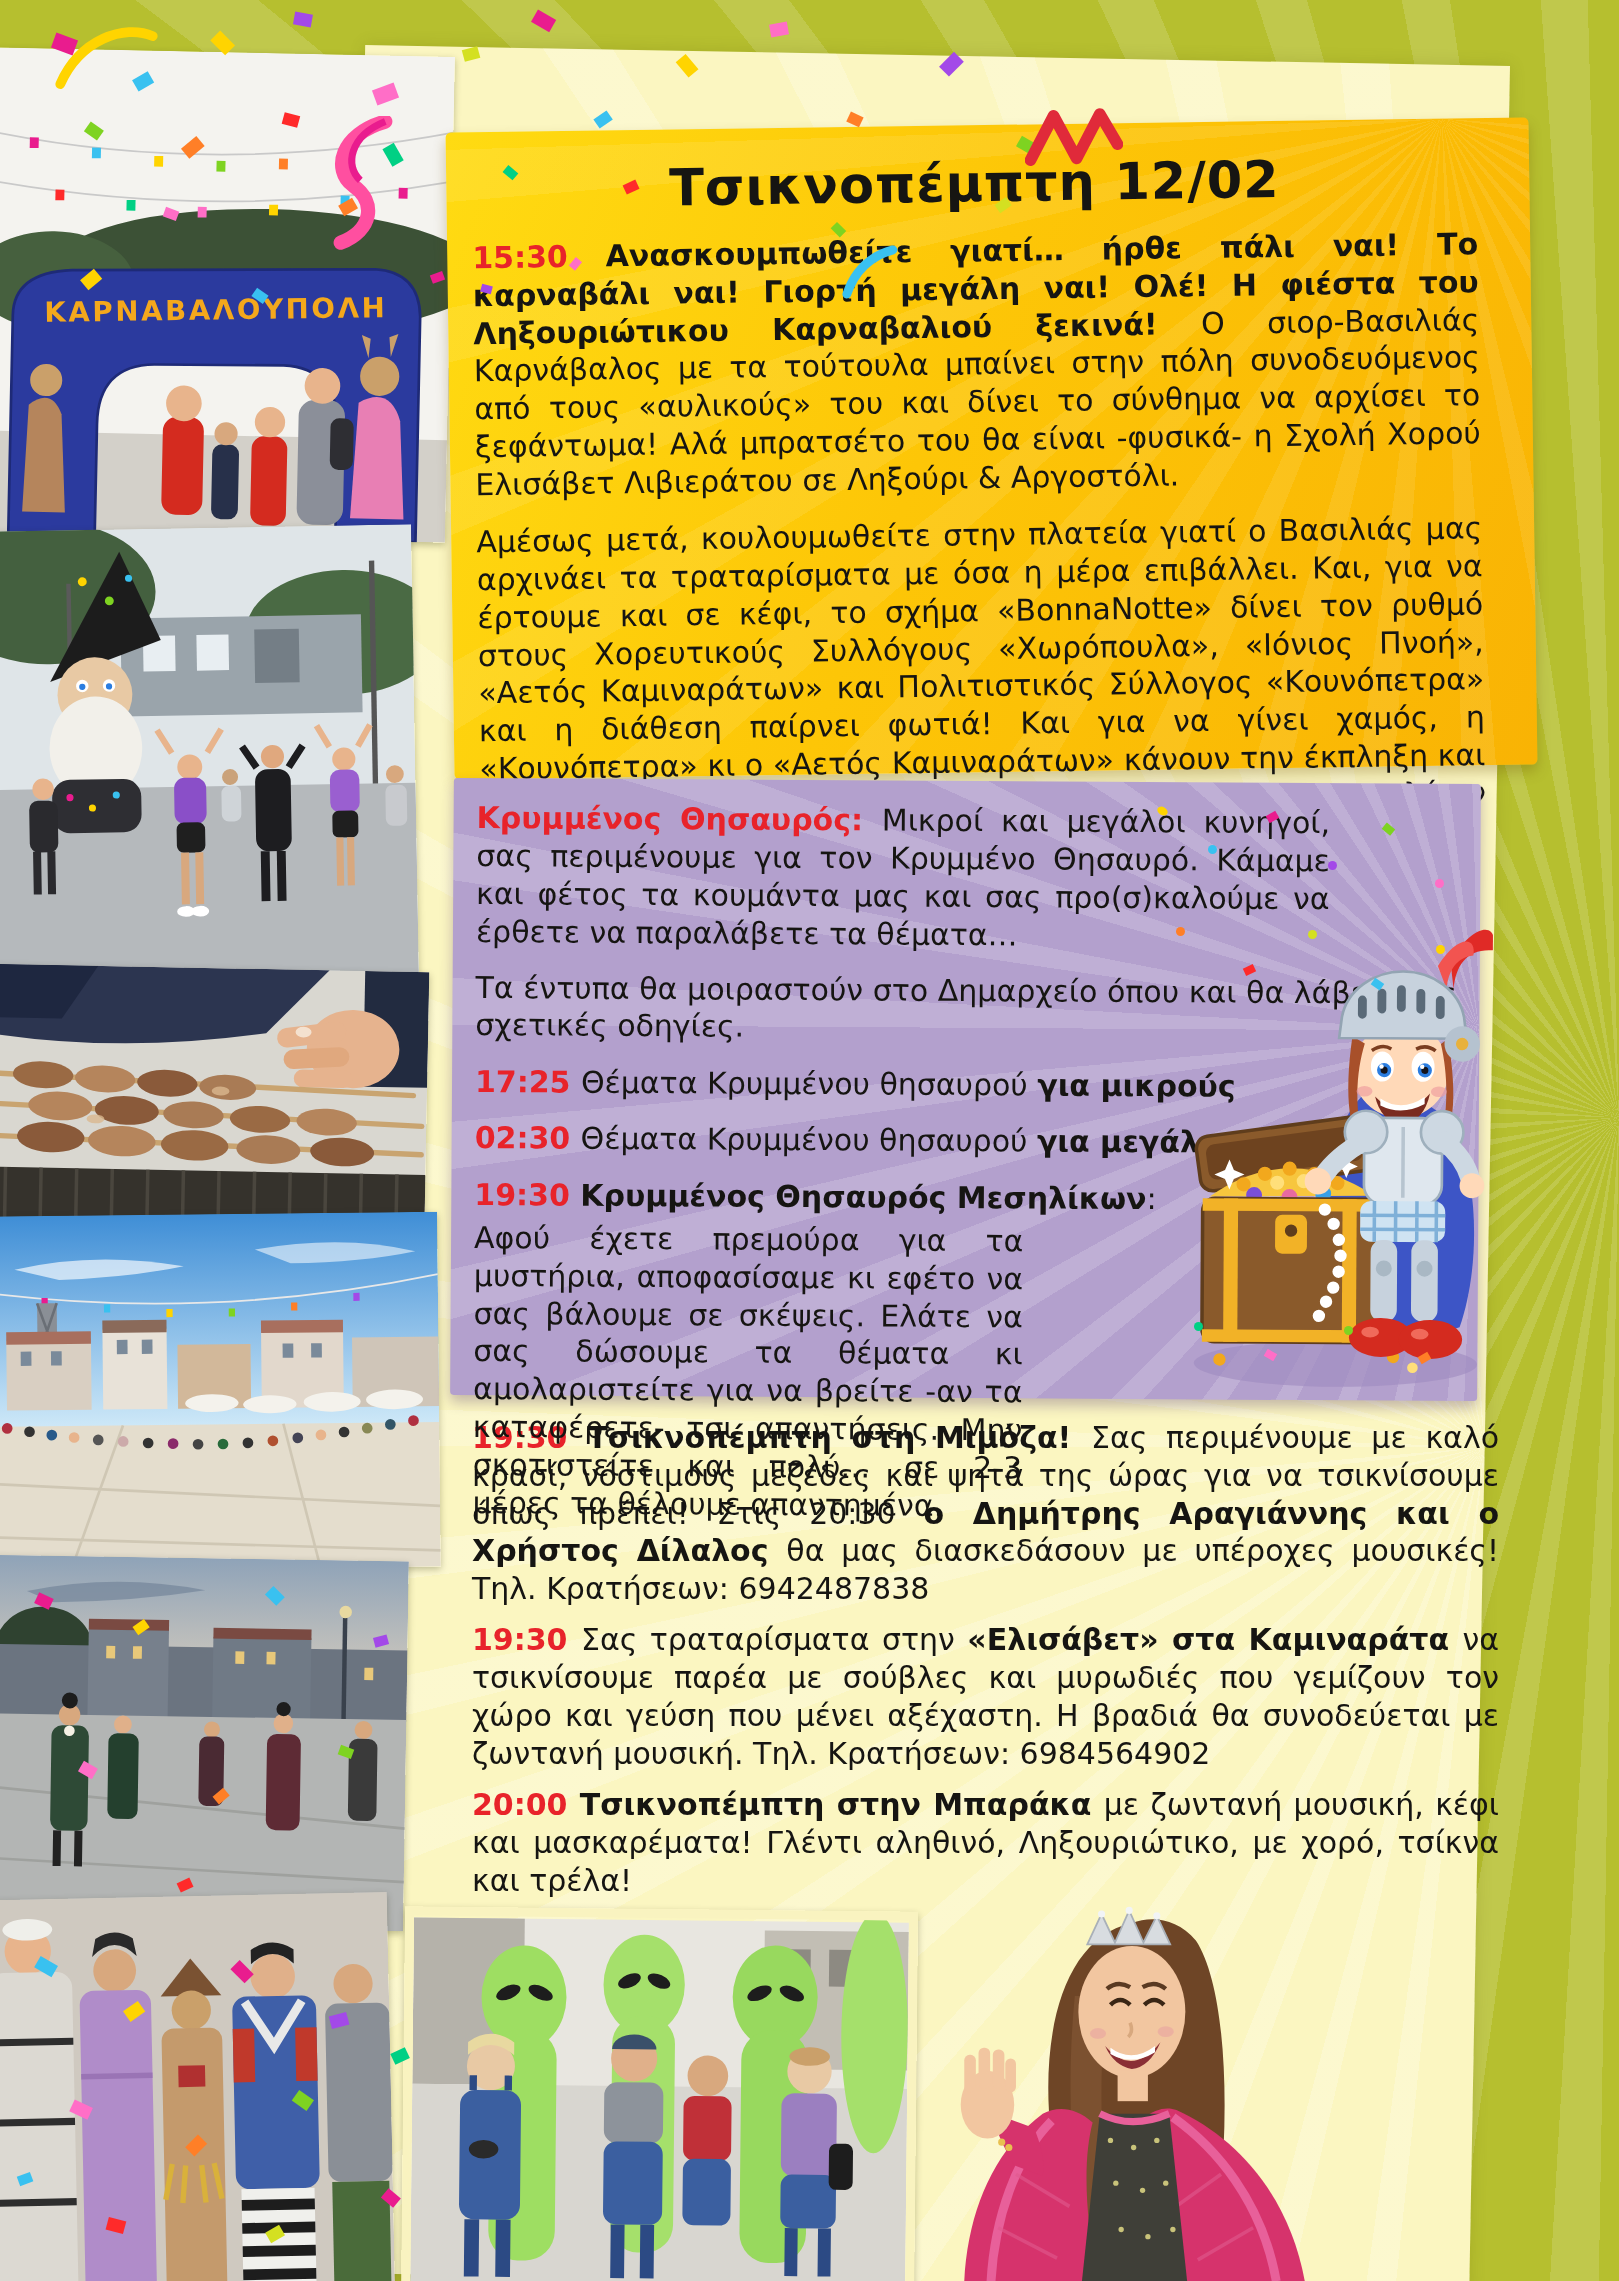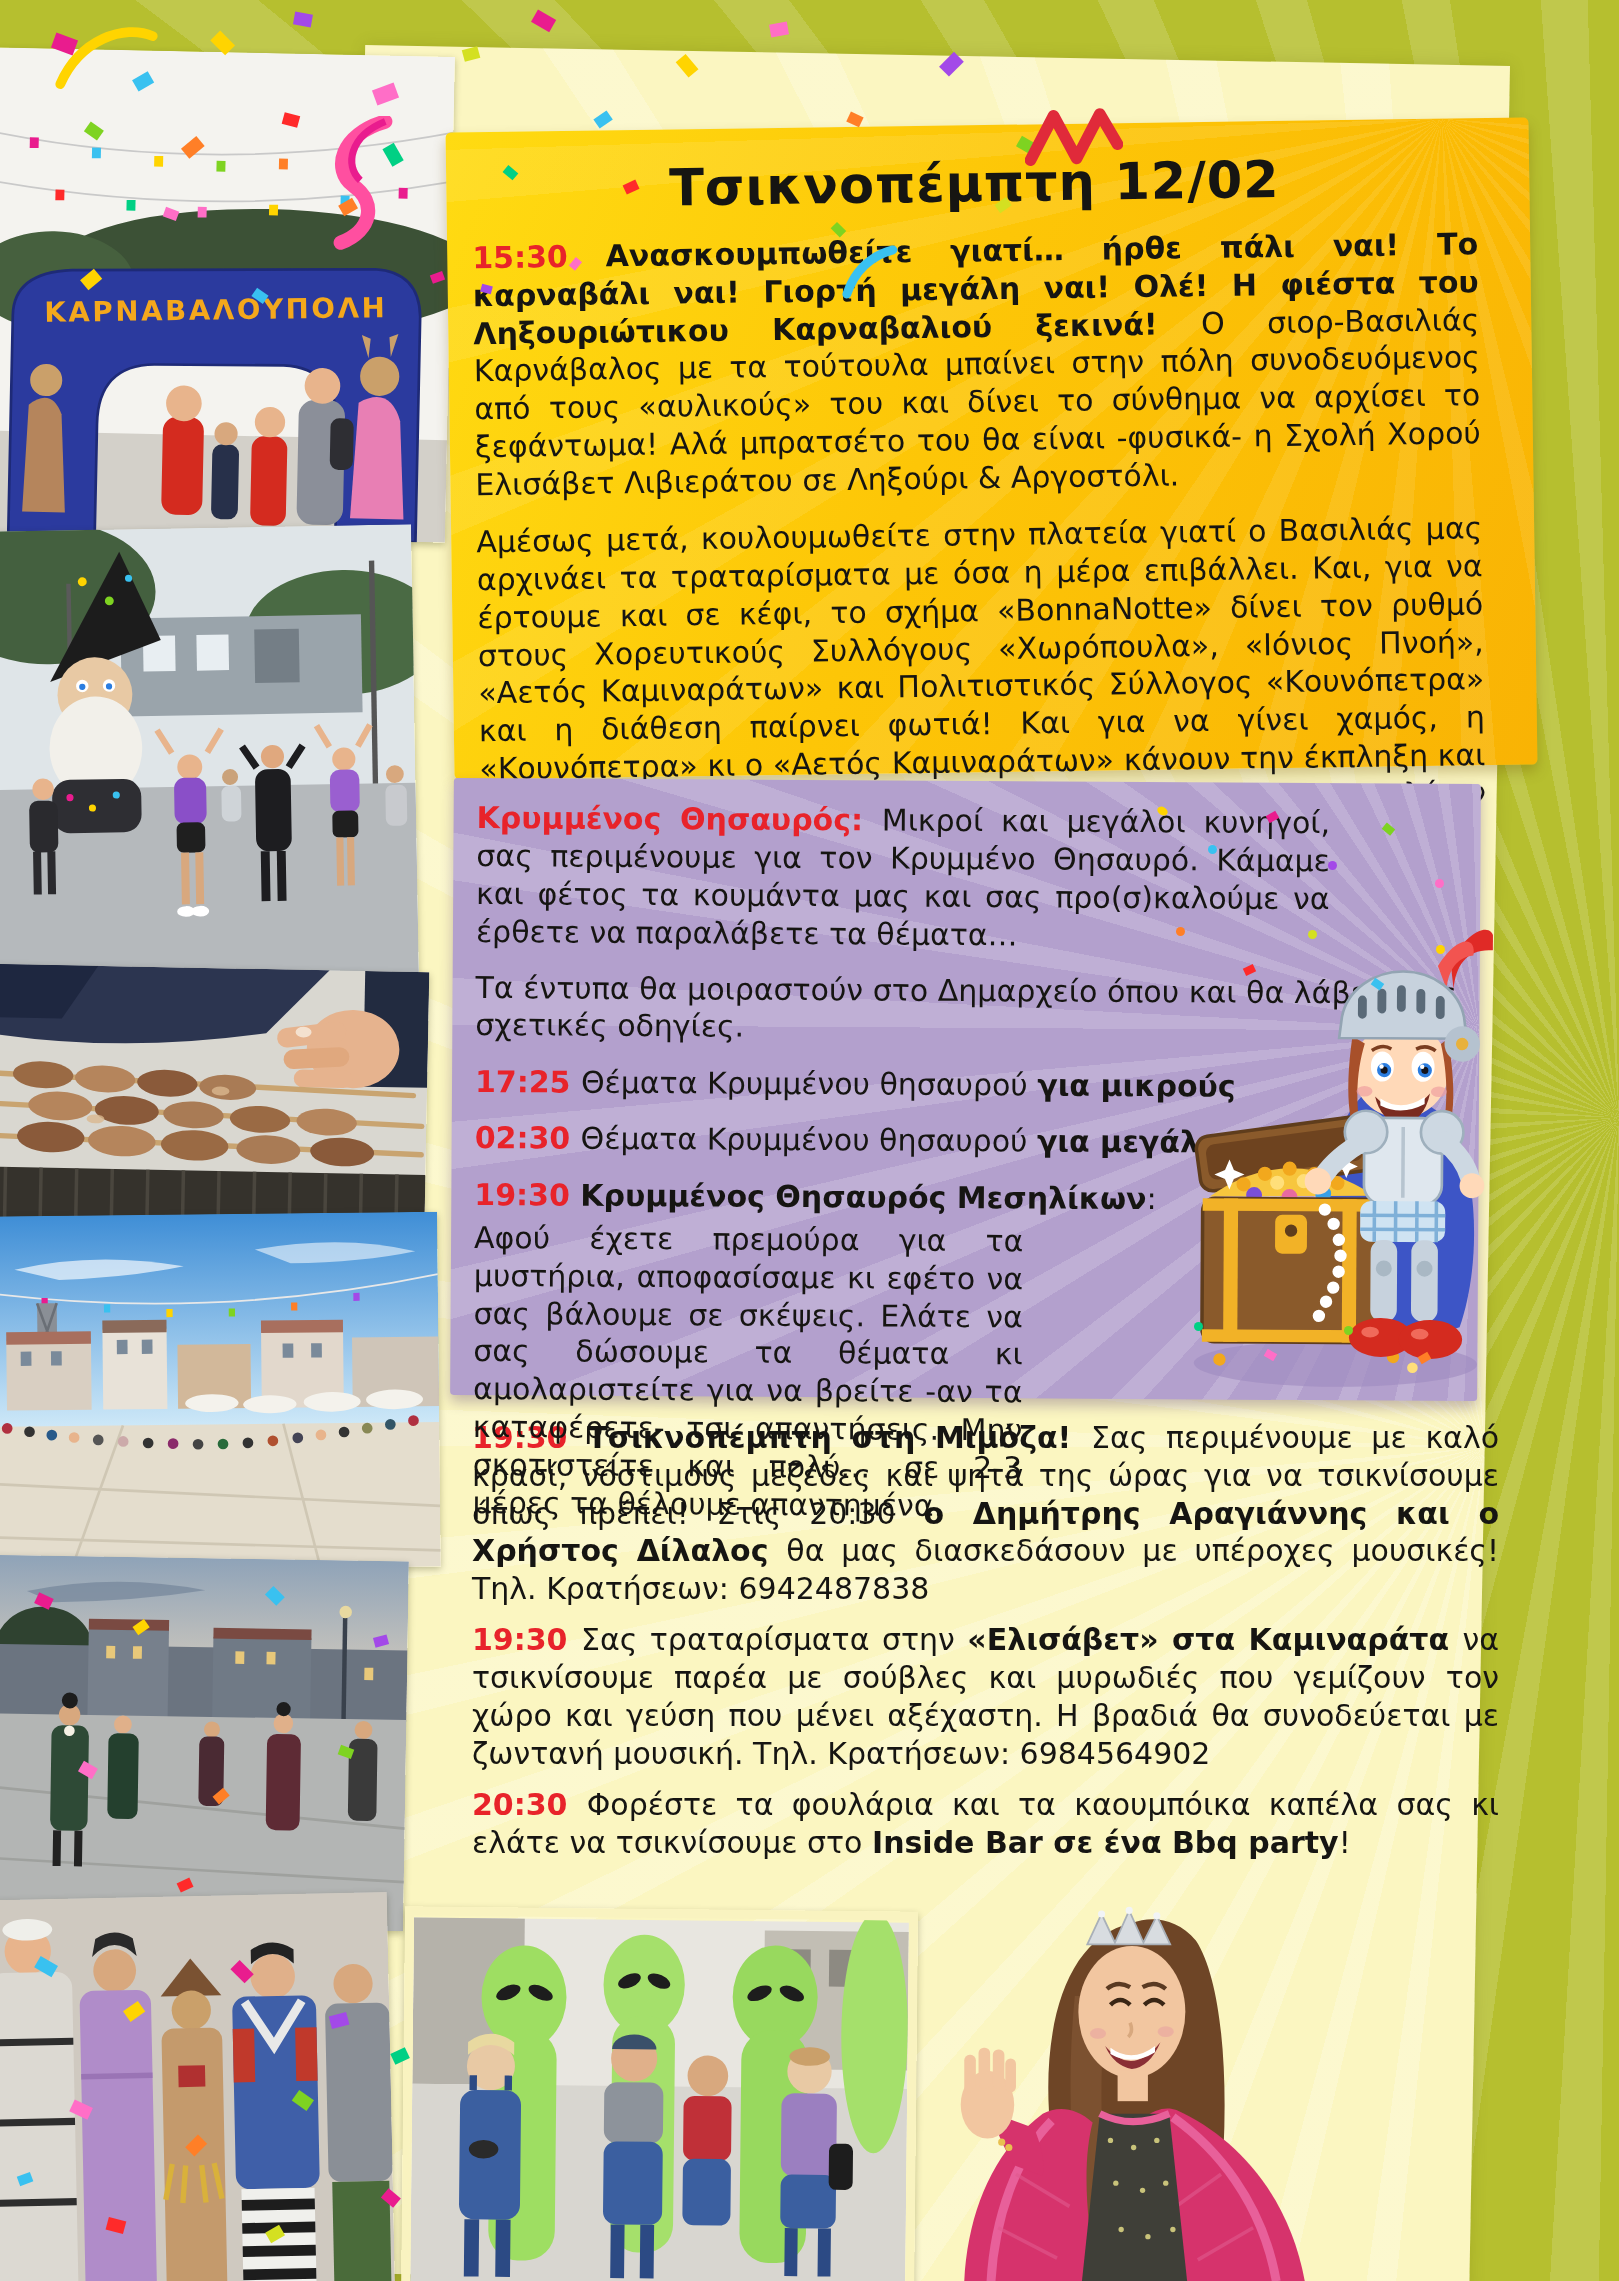--- a/index.html
+++ b/index.html
@@ -607,21 +607,21 @@
         <ellipse cx="272" cy="492" rx="36" ry="22" fill="#d42b1f"></ellipse>
         <ellipse cx="204" cy="484" rx="10" ry="6" fill="#f06a5a"></ellipse>
           <ellipse cx="260" cy="486" rx="10" ry="6" fill="#f06a5a"></ellipse>
       </g>
     </svg>
   </div>
 
   <div class="evening">
     <p class="flyer-p"><span class="seg-time">19:30 </span><span class="seg-b">Τσικνοπέμπτη στη Μιμόζα! </span><span class="seg-n">Σας περιμένουμε με καλό κρασί, νόστιμους μεζέδες και ψητά της ώρας για να τσικνίσουμε όπως πρέπει! Στις 20:30 </span><span class="seg-b">ο Δημήτρης Αραγιάννης και ο Χρήστος Δίλαλος </span><span class="seg-n">θα μας διασκεδάσουν με υπέροχες μουσικές! Τηλ. Κρατήσεων: 6942487838</span></p>
     <p class="flyer-p"><span class="seg-time">19:30 </span><span class="seg-n">Σας τραταρίσματα στην </span><span class="seg-b">«Ελισάβετ» στα Καμιναράτα </span><span class="seg-n">να τσικνίσουμε παρέα με σούβλες και μυρωδιές που γεμίζουν τον χώρο και γεύση που μένει αξέχαστη. Η βραδιά θα συνοδεύεται με ζωντανή μουσική. Τηλ. Κρατήσεων: 6984564902</span></p>
-    <p class="flyer-p"><span class="seg-time">20:30 </span><span class="seg-n">Φορέστε τα φουλάρια και τα καουμπόικα καπέλα σας κι ελάτε να τσικνίσουμε στο </span><span class="seg-b">Inside Bar σε ένα Bbq party</span><span class="seg-n">!</span></p>
+    <p class="flyer-p"><span class="seg-time">20:00 </span><span class="seg-b">Τσικνοπέμπτη στην Μπαράκα </span><span class="seg-n">με ζωντανή μουσική, κέφι και μασκαρέματα! Γλέντι αληθινό, Ληξουριώτικο, με χορό, τσίκνα και τρέλα!</span></p>
   </div>
 
   <svg class="deco" style="left:314px;top:116px;width:98px;height:134px;z-index:31;" viewBox="0 0 110 150">
     <path d="M80,6 C30,20 20,60 44,78 C70,96 66,128 30,142" stroke="#ff4fa0" stroke-width="16" fill="none" stroke-linecap="round"></path>
     <path d="M80,6 C40,22 34,56 52,72" stroke="#e91c8e" stroke-width="8" fill="none"></path>
   </svg>
   <svg class="deco" style="left:1025px;top:98px;width:98px;height:80px;z-index:31;" viewBox="0 0 110 90">
     <path d="M6,70 L32,20 L58,68 L84,18 L104,52" stroke="#e02a3a" stroke-width="13" fill="none" stroke-linecap="round" stroke-linejoin="round"></path>
   </svg>
   <svg class="deco" style="left:838px;top:241px;width:62px;height:62px;z-index:31;" viewBox="0 0 70 70">

